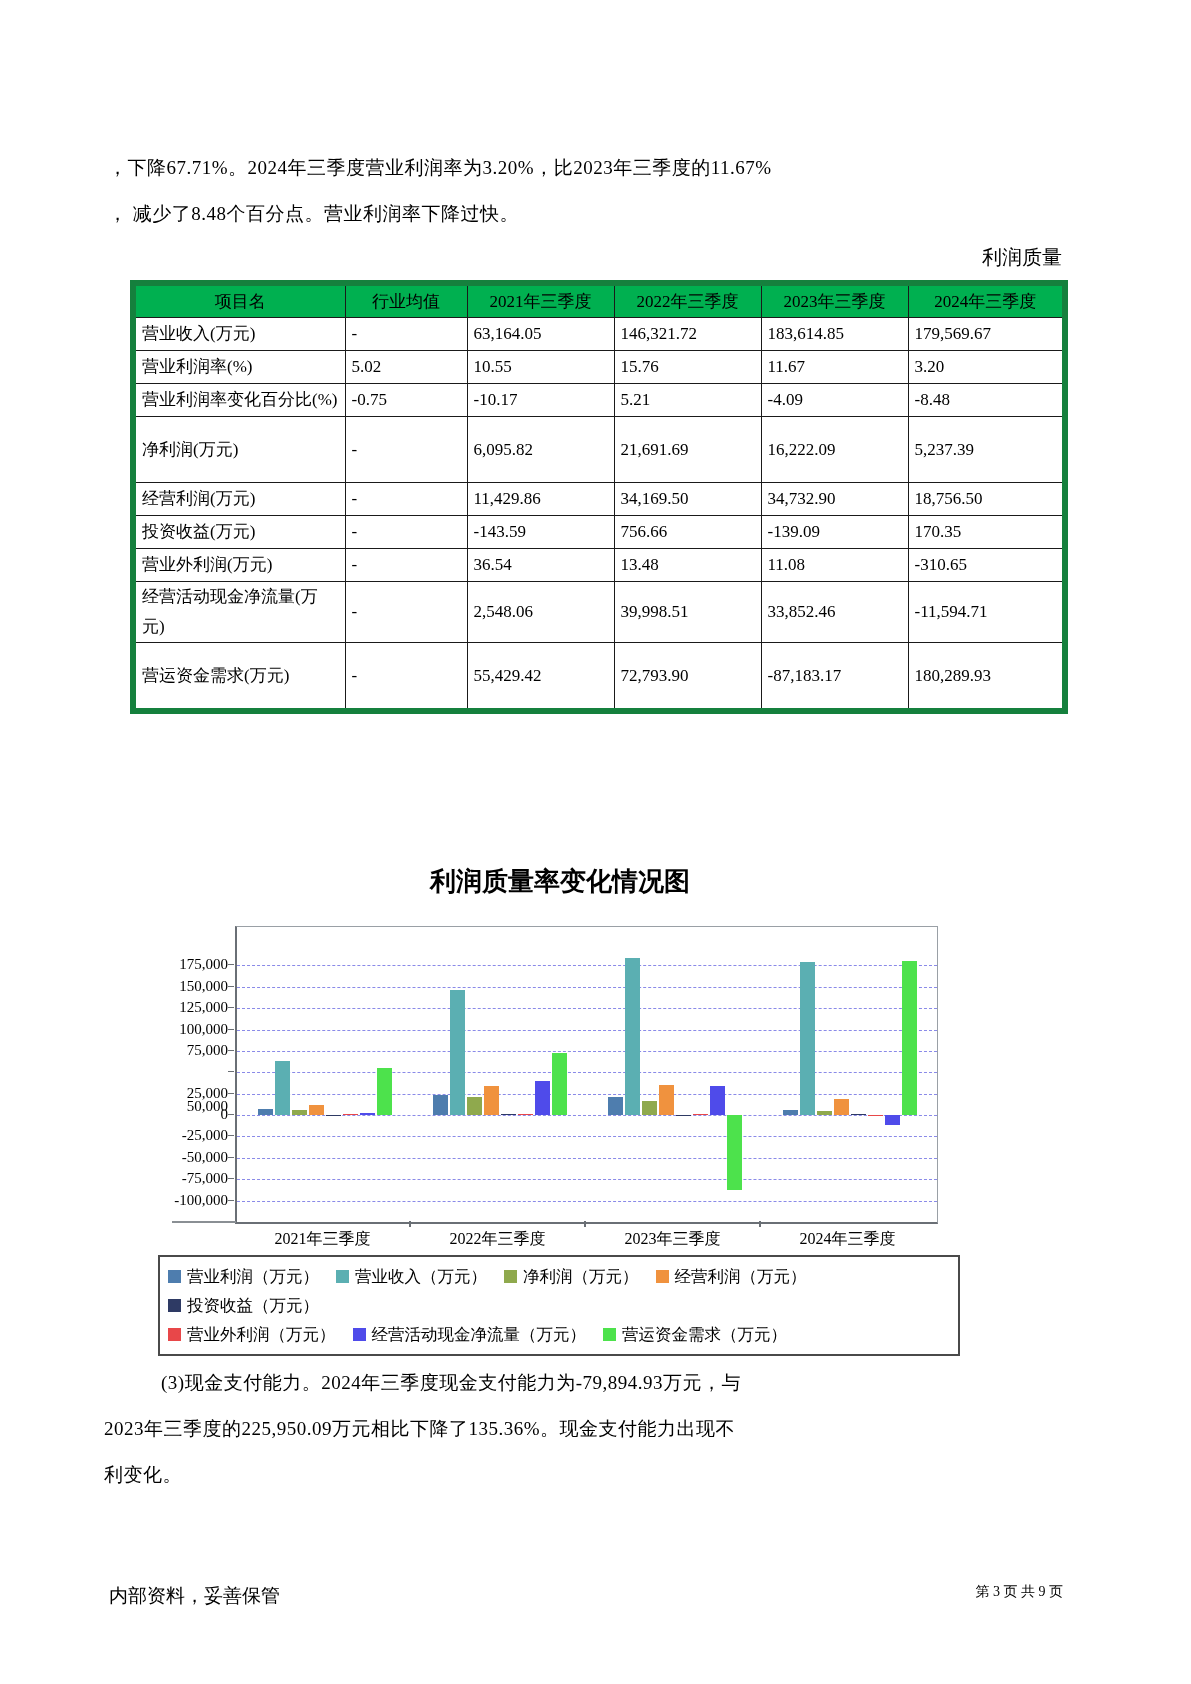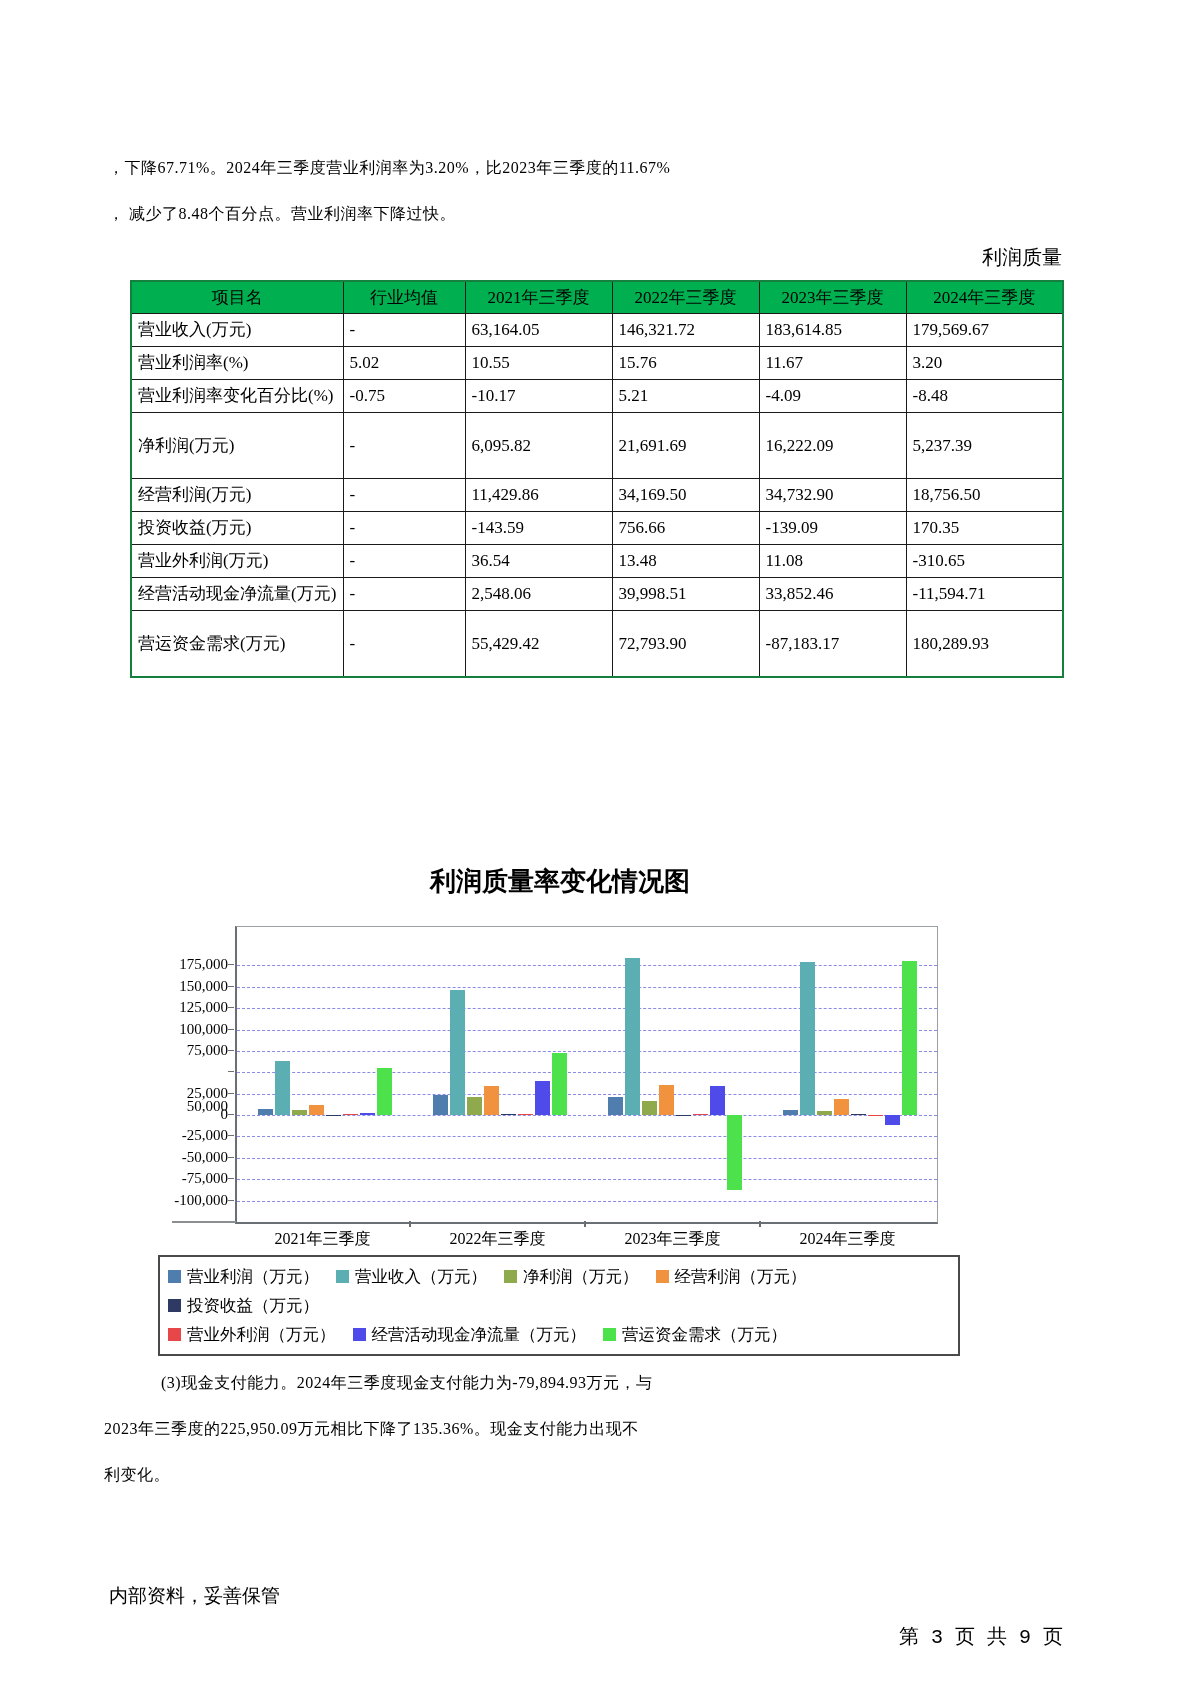--- a/index.html
+++ b/index.html
@@ -2,36 +2,36 @@
 <html><head>
 <meta charset="utf-8">
 <style>
   html,body{margin:0;padding:0;background:#888;}
   .page{
     position:relative;width:1191px;height:1684px;background:#ffffff;
     margin:0 auto;overflow:hidden;color:#000;
     font-family:"Liberation Serif", serif;
   }
   
-  .para{position:absolute;font-size:16px;line-height:46px;letter-spacing:.5px;}
+  .para{position:absolute;font-size:19px;line-height:46px;letter-spacing:.5px;}
   #top-para{left:108px;top:145px;width:885px;}
   #bottom-para{left:104px;top:1360px;width:900px;}
   #bottom-para .l1{padding-left:57px;}
   
   #table-title{position:absolute;left:130px;top:244px;width:932px;text-align:right;font-size:20px;}
   table.profit{
     position:absolute;left:130px;top:280px;width:932px;
     border-collapse:collapse;table-layout:fixed;font-size:17px;
   }
   table.profit th, table.profit td{
     border:1px solid #1a1a1a;padding:0 6px;line-height:30px;
     font-weight:normal;text-align:left;vertical-align:middle;
     overflow:hidden;
   }
-  table.profit{border:2px solid #15803d;padding-left:28px;}
+  table.profit{border:6px solid #15803d;padding-left:28px;}
   table.profit th{text-align:center;height:31px;}
   table.profit td{height:32px;}
   table.profit td:first-child{word-break:break-all;}
   table.profit tbody tr:nth-child(4) td{height:65px;}
   table.profit tbody tr:nth-child(9) td{height:65px;}
   table.profit tbody tr:nth-child(11) td{height:98px;}
   
   #chart-title{position:absolute;left:130px;top:864px;width:860px;text-align:center;
     font-weight:bold;font-size:26px;font-family:"Liberation Sans", sans-serif;}
   #chart-plot{
@@ -50,21 +50,21 @@
   
   #chart-legend{
     position:absolute;left:158px;top:1255px;width:782px;
     border:2px solid #4a4a4a;padding:5px 8px;
     font-family:"Liberation Sans", sans-serif;font-size:16.5px;line-height:29px;background:#fff;
   }
   .legend-item{margin-right:17px;white-space:nowrap;}
   .legend-swatch{display:inline-block;width:13px;height:13px;margin-right:6px;vertical-align:-1px;}
   
   #footer-left{position:absolute;left:109px;top:1583px;font-size:19px;}
-  #footer-right{position:absolute;right:128px;top:1623px;font-size:20px;font-family:Liberation Mono, monospace;}
+  #footer-right{position:absolute;right:128px;top:1583px;font-size:14px;}
 </style>
 </head>
 <body>
 
 <div class="page">
 
   <div id="top-para" class="para">
     <div>，下降67.71%。2024年三季度营业利润率为3.20%，比2023年三季度的11.67%</div>
     <div>， 减少了8.48个百分点。营业利润率下降过快。</div>
   </div>

